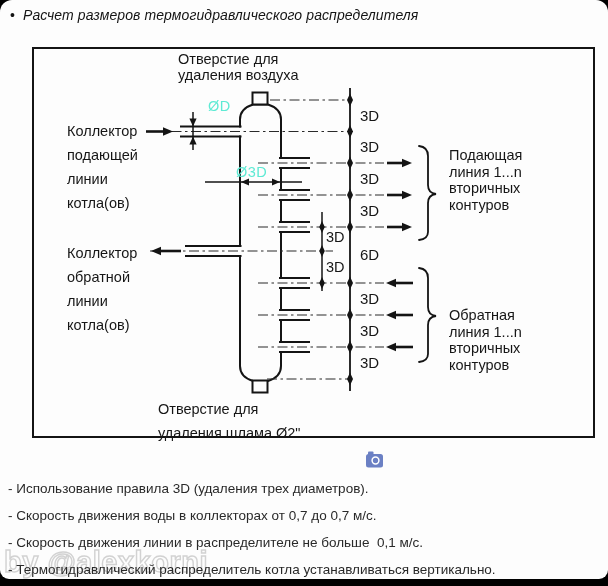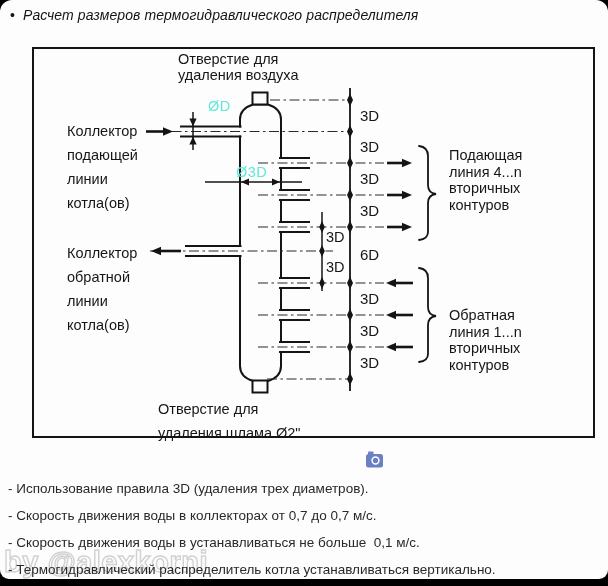--- a/index.html
+++ b/index.html
@@ -190,30 +190,30 @@
 <div class="dim" style="top:202px;">3D</div>
 <div class="dim" style="top:246px;">6D</div>
 <div class="dim" style="top:290px;">3D</div>
 <div class="dim" style="top:322px;">3D</div>
 <div class="dim" style="top:354px;">3D</div>
 
 <div class="innerdim" style="top:229px;">3D</div>
 <div class="innerdim" style="top:259px;">3D</div>
 
 <div class="lbl rt" style="left:449px; top:147px;">Подающая
-линия 4...n
+линия 1...n
 вторичных
 контуров</div>
 
 <div class="lbl rt" style="left:449px; top:271px;margin-top:36px;">Обратная
 линия 1...n
 вторичных
 контуров</div>
 
 <div class="lbl ctr" style="left:158px; top:397px; width:205px;">Отверстие для
 удаления шлама Ø2"</div>
 
 <div class="watermark">by @alexkorni</div>
 
 <div class="note" style="top:481px;">- Использование правила 3D (удаления трех диаметров).</div>
 <div class="note" style="top:508px;">- Скорость движения воды в коллекторах от 0,7 до 0,7 м/с.</div>
-<div class="note" style="top:535px;">- Скорость движения воды в устанавливаться не больше  0,1 м/с.</div>
+<div class="note" style="top:535px;">- Скорость движения линии в распределителе не больше  0,1 м/с.</div>
 <div class="note" style="top:562px;">- Термогидравлический распределитель котла устанавливаться вертикально.</div>
 
 </body></html>

